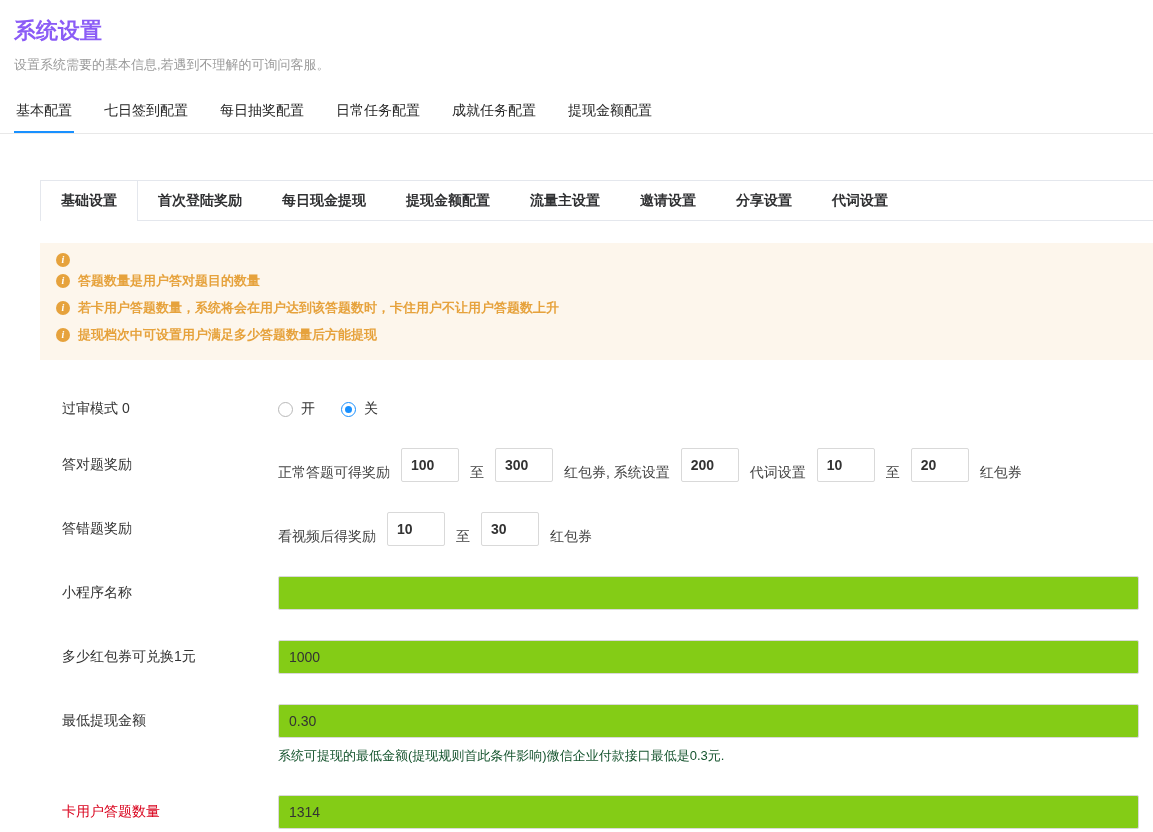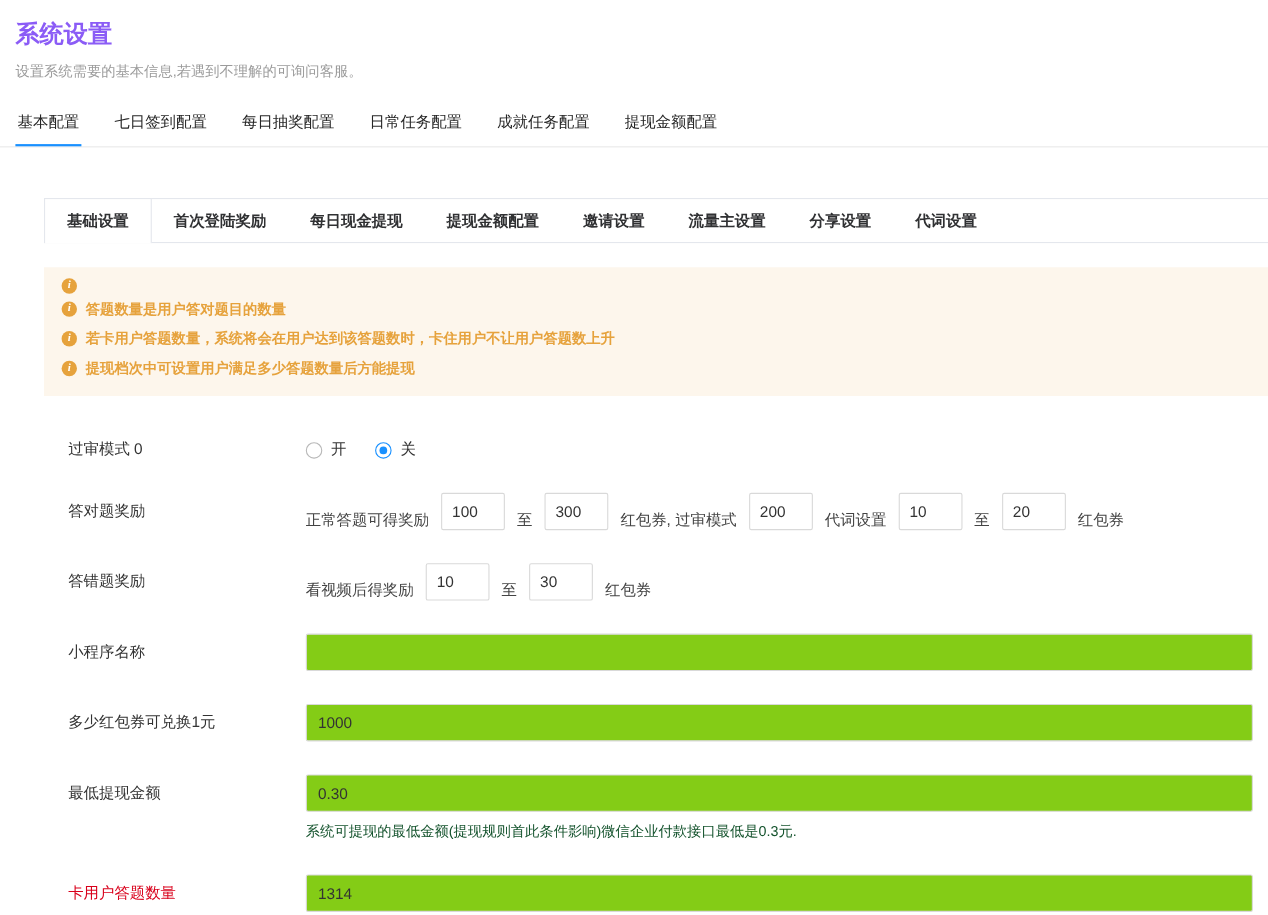--- a/index.html
+++ b/index.html
@@ -32,21 +32,21 @@
     font-size: 10px; line-height: 14px; text-align: center; margin-right: 8px; font-style: italic; font-family: "Liberation Serif", serif; }
 
   
   .form { margin: 32px 14px 0 14px; }
   .form-row { display: flex; align-items: flex-start; margin-bottom: 30px; margin-left: 48px; }
   .form-label { width: 216px; flex: 0 0 216px; font-size: 14px; color: #333; padding-top: 8px; }
   .form-label.danger { color: #d9001b; }
   .form-control { flex: 1; min-width: 0; }
 
   .inline-group { display: flex; align-items: flex-end; gap: 11px; font-size: 14px; color: #444; white-space: nowrap; }
-  .input-sm { width: 58px; height: 34px; border: 1px solid #d9d9d9; border-radius: 2px; padding: 0 9px; font-size: 14px; color: #333; background: #fff; }
+  .input-sm { width: 58px; height: 34px; border: 1px solid #d9d9d9; border-radius: 2px; padding: 0 9px; font-size: 14px; color: #333; background: #fff; font-weight: bold; }
   .input-lg { width: 100%; height: 34px; border: 1px solid #d9d9d9; border-radius: 2px; padding: 0 10px; font-size: 14px; color: #333; background: #84cc16; }
   .help-text { margin-top: 9px; font-size: 13px; color: #14532d; }
 
   
   .radio-group { display: flex; align-items: center; padding-top: 8px; }
   .radio { display: inline-flex; align-items: center; margin-right: 26px; cursor: pointer; font-size: 14px; color: #333; }
   .radio .dot { position: relative; width: 15px; height: 15px; border: 1px solid #b8b8b8; border-radius: 50%; background: #fff; margin-right: 8px; }
   .radio.checked .dot { border-color: #1890ff; }
   .radio.checked .dot::after { content: ''; position: absolute; top: 3px; left: 3px; right: 3px; bottom: 3px; border-radius: 50%; background: #1890ff; }
 </style>
@@ -66,22 +66,22 @@
     <div class="top-tab">成就任务配置</div>
     <div class="top-tab">提现金额配置</div>
   </div>
 
   <div class="section">
     <div class="inner-tabs-header">
       <div class="inner-tab active">基础设置</div>
       <div class="inner-tab">首次登陆奖励</div>
       <div class="inner-tab">每日现金提现</div>
       <div class="inner-tab">提现金额配置</div>
+      <div class="inner-tab">流量主设置</div>
       <div class="inner-tab">邀请设置</div>
-      <div class="inner-tab">流量主设置</div>
       <div class="inner-tab">分享设置</div>
       <div class="inner-tab">代词设置</div>
     </div>
 
     <div class="notice-box">
       <div class="notice-line">
         <span class="info-icon">i</span>
       </div>
       <div class="notice-line">
         <span class="info-icon">i</span>
@@ -117,21 +117,21 @@
     </div>
 
     <div class="form-row">
       <div class="form-label">答对题奖励</div>
       <div class="form-control">
         <div class="inline-group">
           <span>正常答题可得奖励</span>
           <input class="input-sm" type="text" value="100" style="">
           <span>至</span>
           <input class="input-sm" type="text" value="300" style="">
-          <span>红包券, 过审模式</span>
+          <span>红包券, 系统设置</span>
           <input class="input-sm" type="text" value="200" style="">
           <span>代词设置</span>
           <input class="input-sm" type="text" value="10" style="">
           <span>至</span>
           <input class="input-sm" type="text" value="20" style="">
           <span>红包券</span>
         </div>
       </div>
     </div>
 

